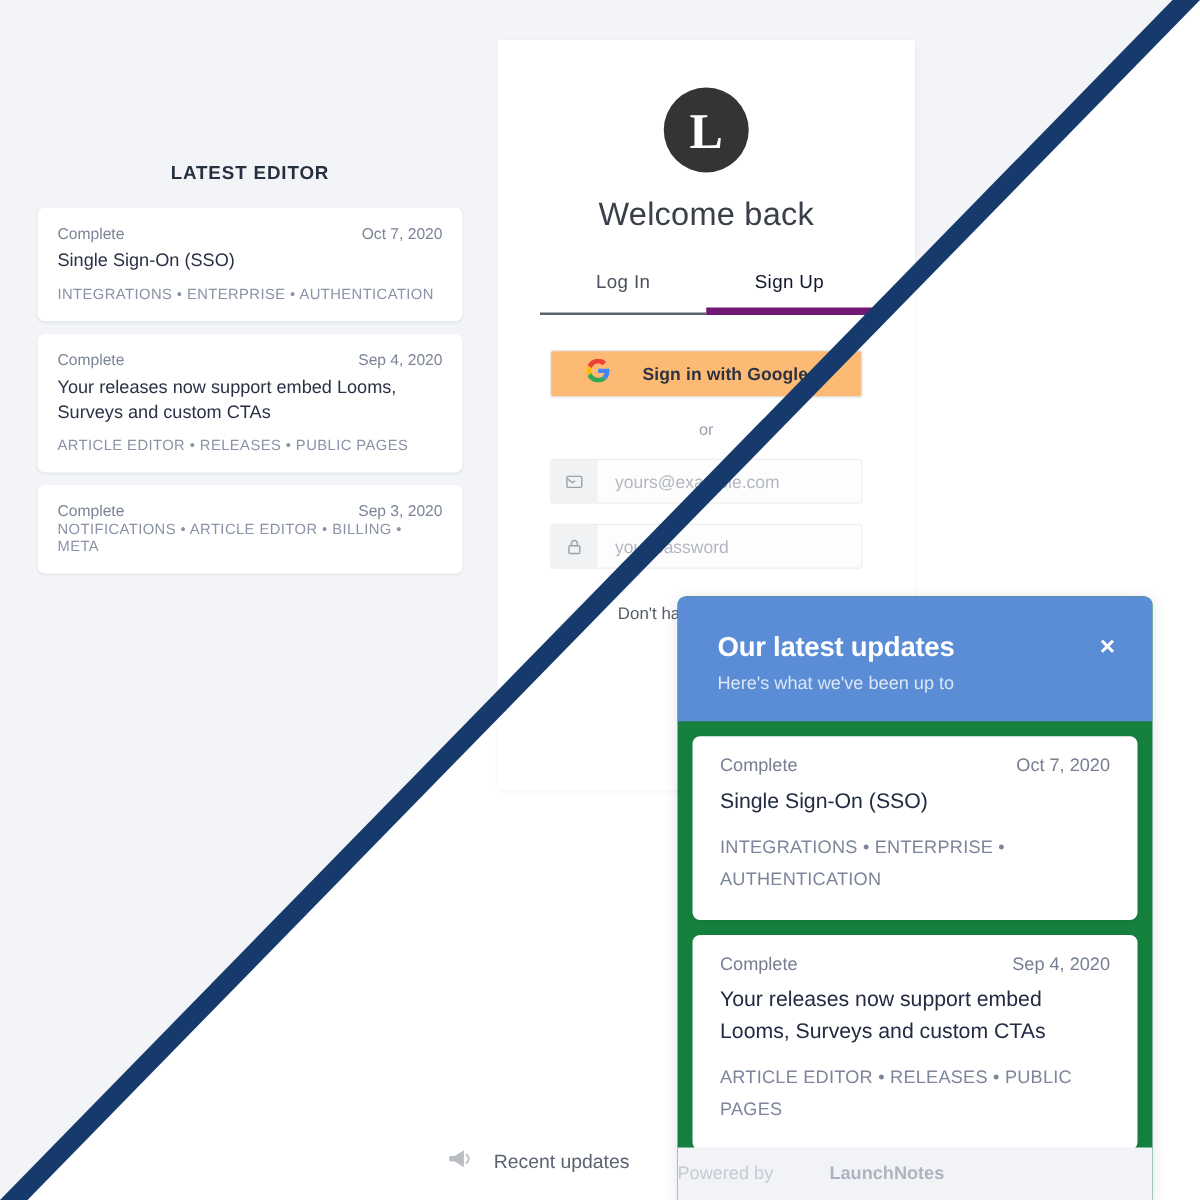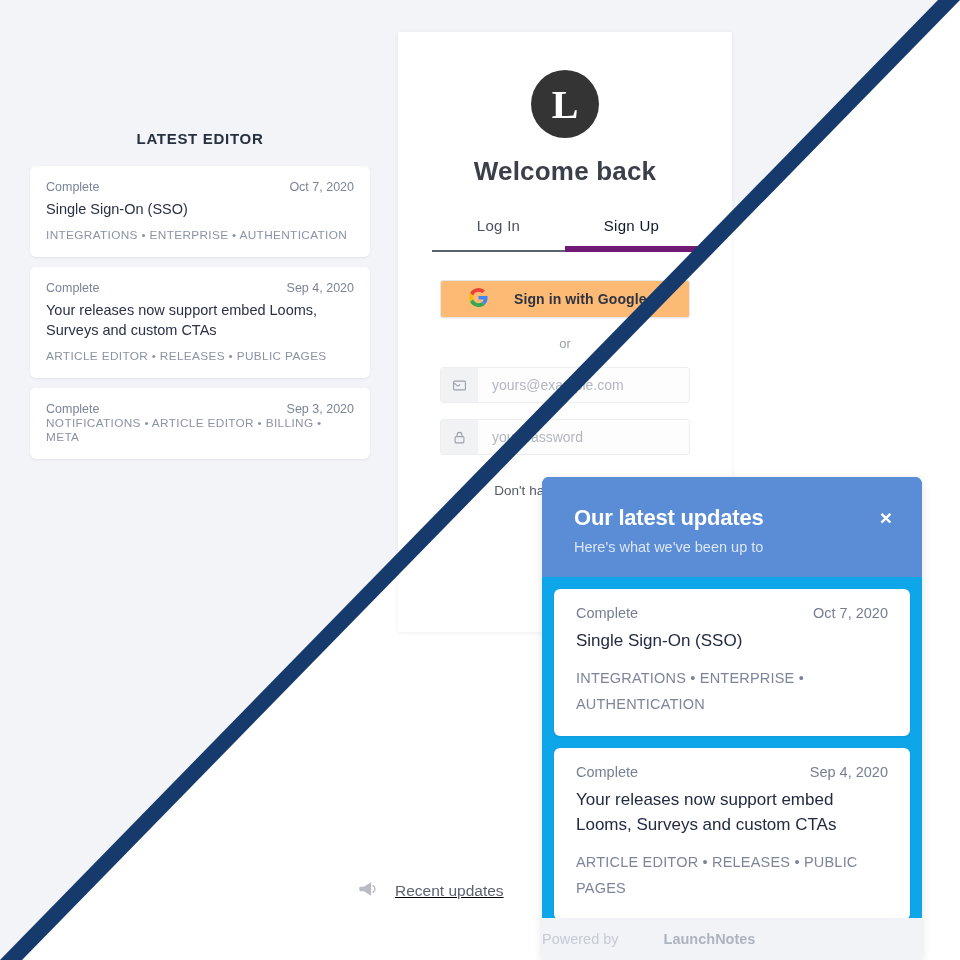--- a/index.html
+++ b/index.html
@@ -56,21 +56,21 @@
   .login-inner { padding: 30px 34px 0 34px; }
   .brand-logo {
     width: 68px; height: 68px; border-radius: 50%;
     background: #343434; color: #ffffff;
     font-family: "Liberation Serif", serif; font-size: 40px; font-weight: bold;
     display: flex; align-items: center; justify-content: center;
     margin: 8px auto 0 auto;
   }
   .welcome-title {
     text-align: center; font-size: 26px; color: #3a3f4a;
-    font-weight: bold; margin-top: 18px; letter-spacing: .2px;
+    font-weight: normal; margin-top: 18px; letter-spacing: .2px;
   }
   .tabs { display: flex; margin-top: 30px; }
   .tab {
     flex: 1; text-align: center; font-size: 15px; padding-bottom: 12px;
     border-bottom: 6px solid #701a75; color: #0f172a; letter-spacing: .3px;
   }
   .tab.active { color: #4c5costume; }
   .tab.active { color: #4a5160; border-bottom: 2px solid #5c6270; text-align: center; }
 
   .google-btn {
@@ -104,21 +104,21 @@
     text-align: center; font-size: 13.5px; color: #545b68; margin-top: 28px;
   }
   .submit-btn {
     margin: 16px 8px 0 8px; height: 42px; border-radius: 5px;
     background: #dd8c77; border: none;
   }
 
   
   .ln-widget {
     position: absolute; left: 542px; top: 477px; width: 380px; height: 483px;
-    background: #0ea5e9; border-radius: 7px 7px 0 0; overflow: hidden;
+    background: #15803d; border-radius: 7px 7px 0 0; overflow: hidden;
     box-shadow: 0 2px 10px rgba(30,40,70,.13);
     z-index: 100;
   }
   .ln-header { background: #5b8dd6; padding: 28px 32px 22px 32px; position: relative; }
   .ln-header-title {
     color: #ffffff; font-size: 22px; font-weight: bold; letter-spacing: -.2px;
   }
   .ln-header-sub { color: #dbe6f6; font-size: 14.5px; margin-top: 8px; }
   .ln-close {
     position: absolute; right: 30px; top: 30px; color: #ffffff;
@@ -135,22 +135,22 @@
   .ln-tags { font-size: 14.5px; color: #7d859a; letter-spacing: .2px; line-height: 1.85; }
   .ln-footer {
     position: absolute; bottom: 0; left: 0; right: 0; height: 42px;
     background: #f2f3f6; display: flex; align-items: center; justify-content: flex-start;
     font-size: 14.5px; color: #c6cad4;
   }
   .ln-footer b { color: #aeb3c0; margin-left: 5px; padding-left: 40px; }
 
   
   .recent-updates-launcher {
-    position: absolute; left: 358px; top: 880px;
-    display: flex; align-items: center; gap: 16px; z-index: 95; text-decoration: underline;
+    position: absolute; left: 358px; top: 918px;
+    display: flex; align-items: center; gap: 16px; z-index: 95;
   }
   .recent-updates-label { font-size: 15.5px; color: #5b6270; }
 </style>
 </head>
 <body>
 
 <div id="stage">
 
   <div class="bg-upper-left"></div>
 

